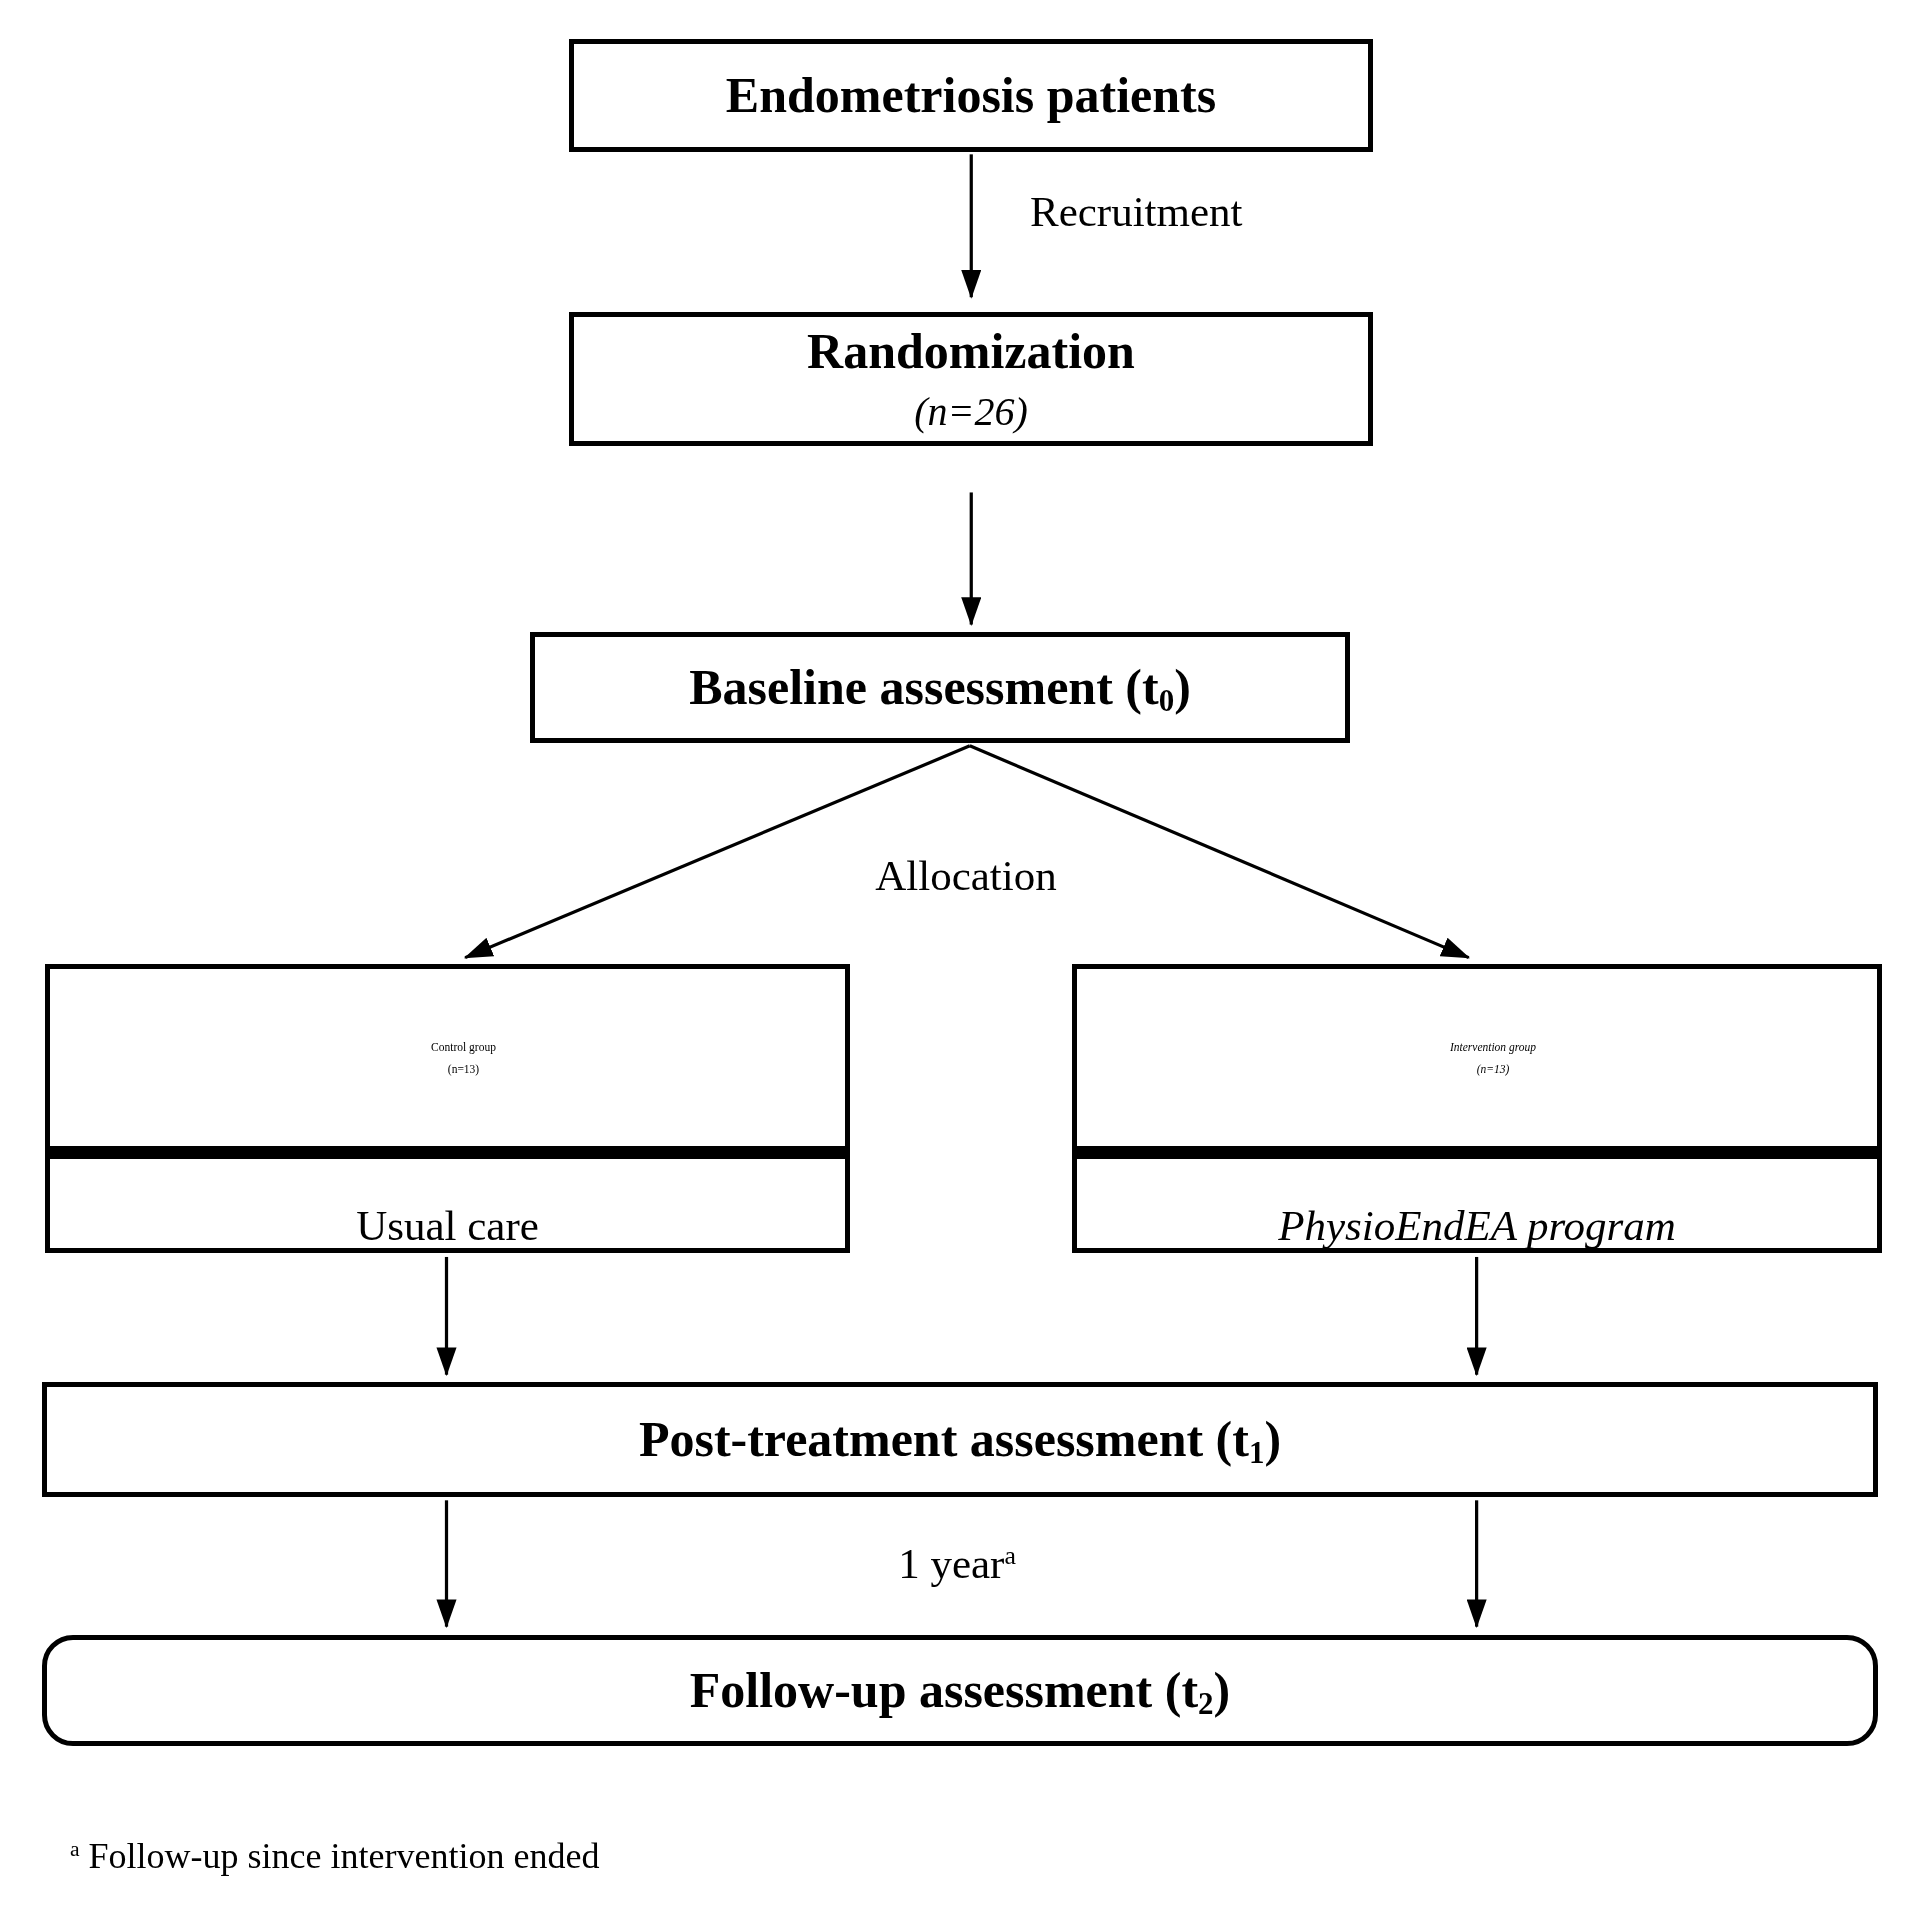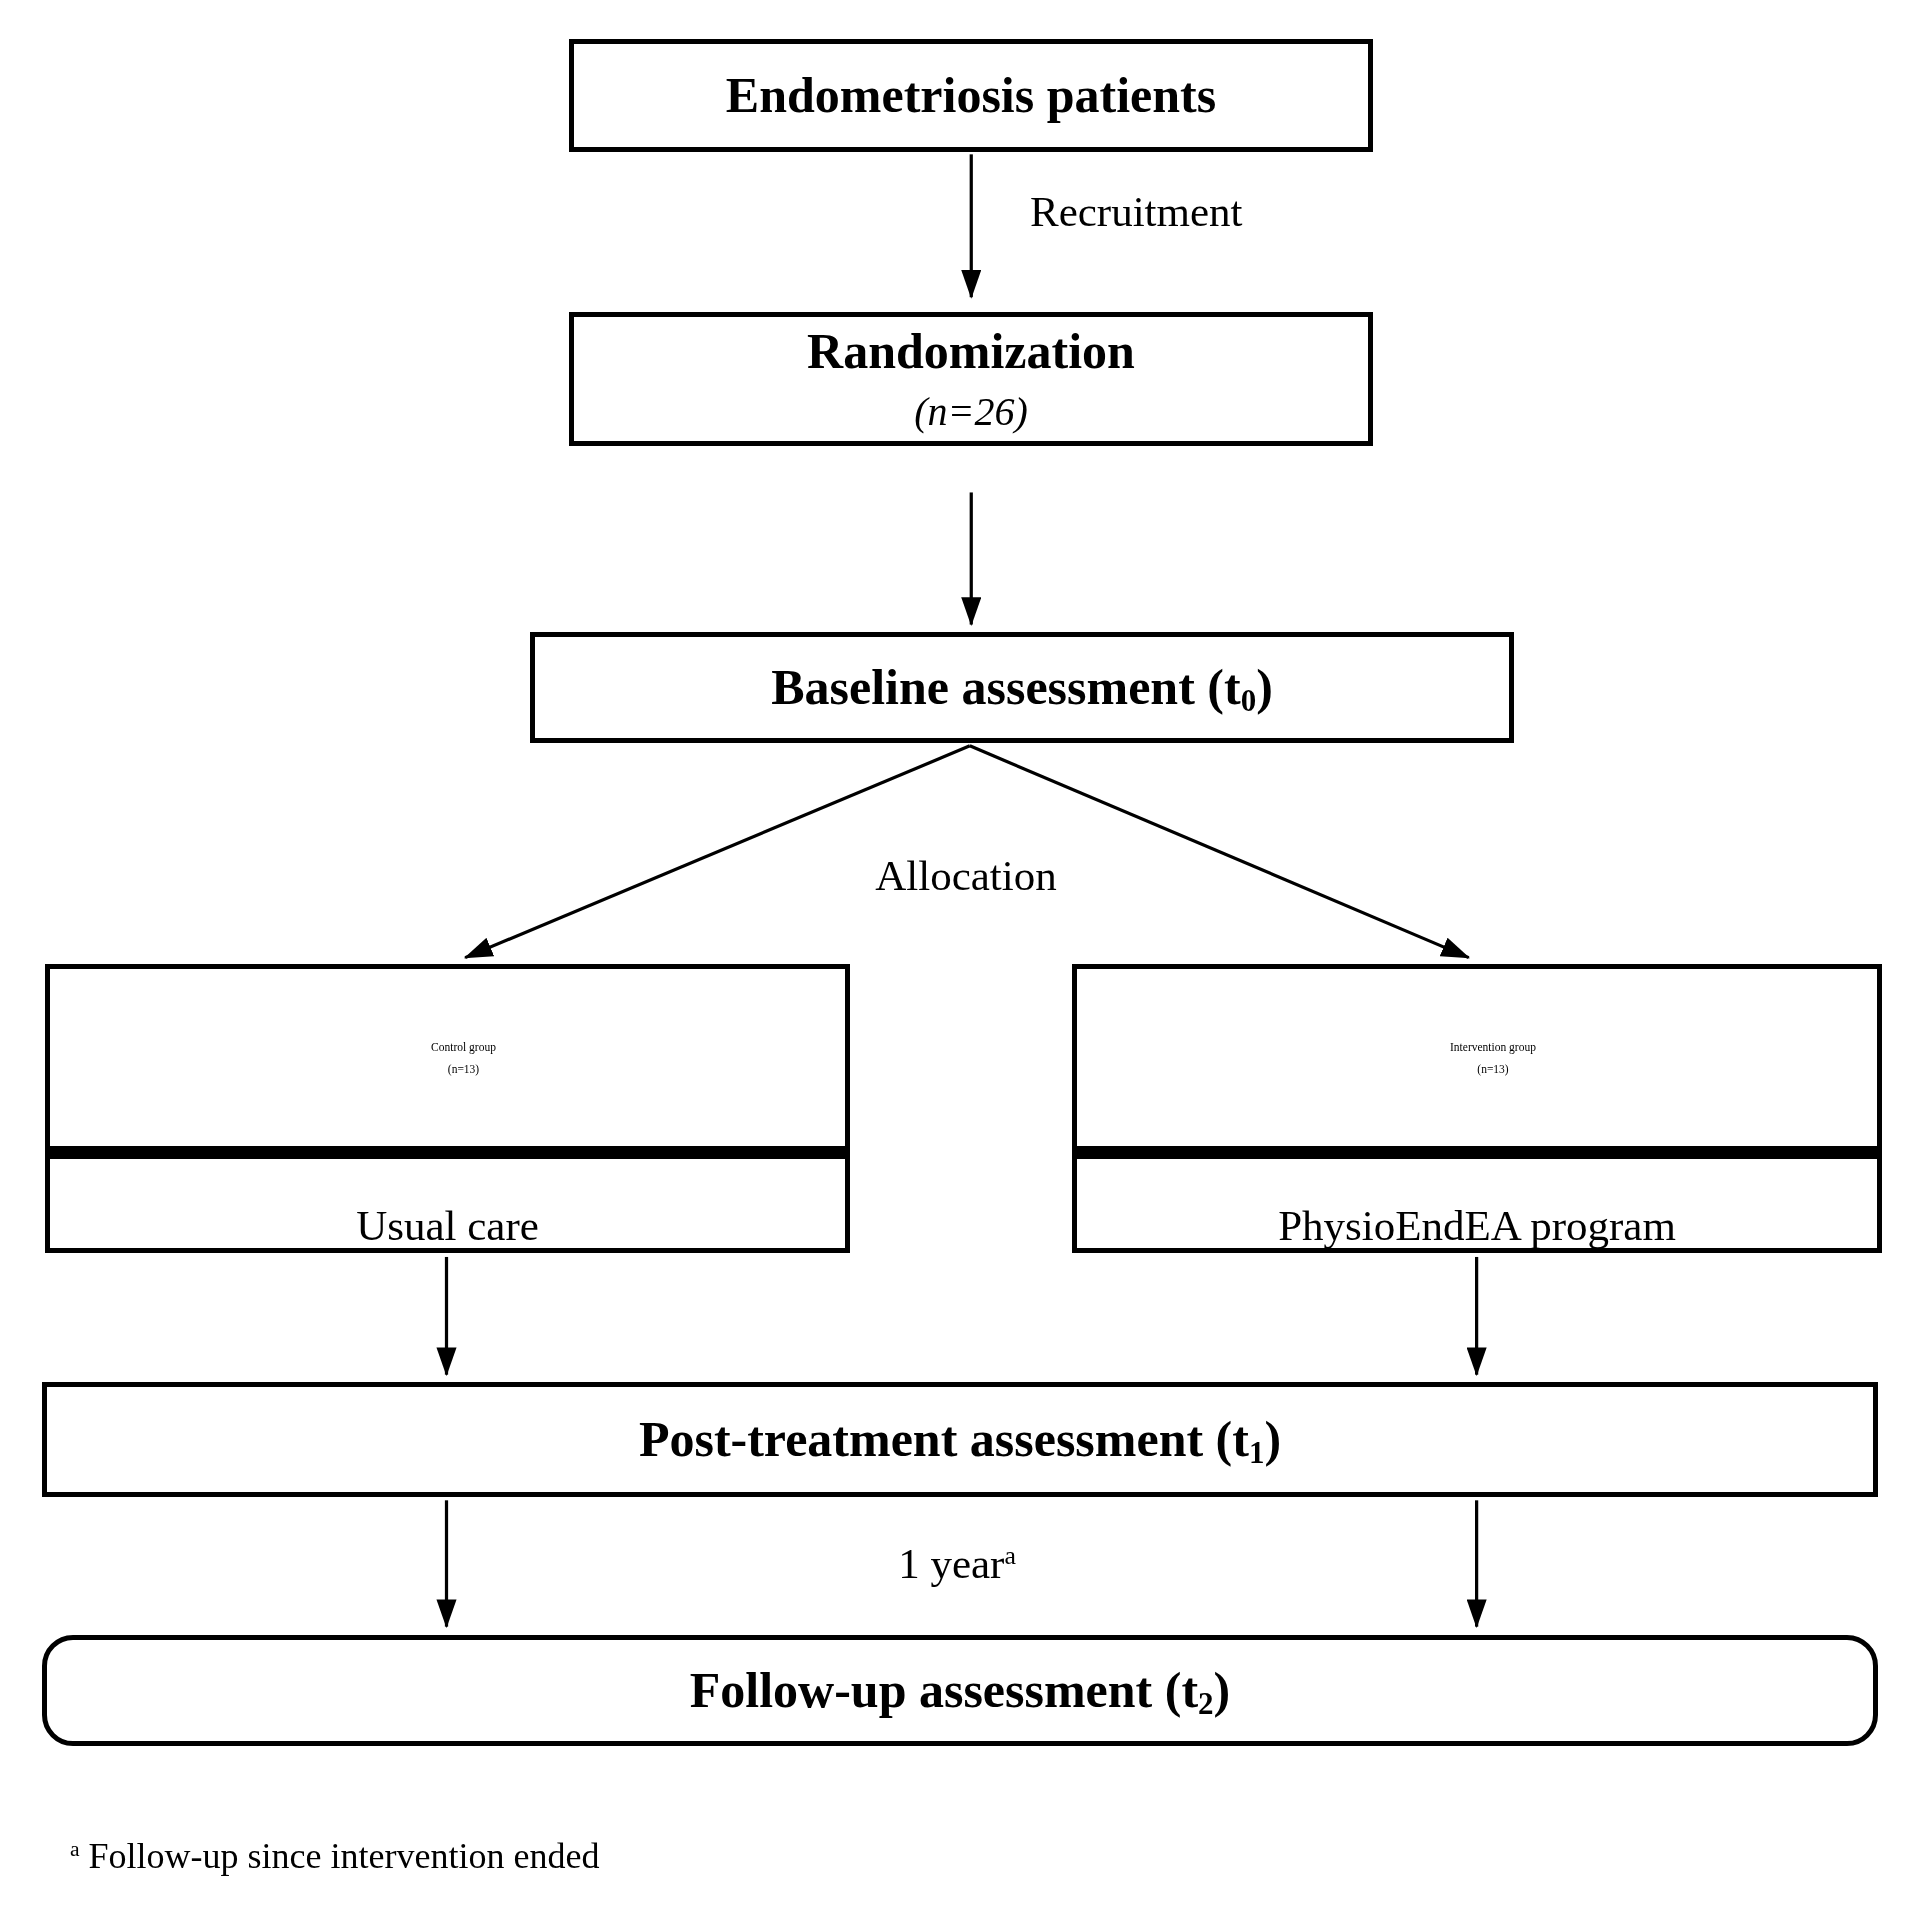--- a/index.html
+++ b/index.html
@@ -137,36 +137,36 @@
 
   <div class="box" style="left:569px; top:39px; width:804px; height:113px;">
     <span class="title">Endometriosis patients</span>
   </div>
 
   <div class="box" style="left:569px; top:312px; width:804px; height:134px;">
     <span class="title">Randomization</span>
     <span class="count">(n=26)</span>
   </div>
 
-  <div class="box" style="left:530px; top:632px; width:984px; height:111px;">
+  <div class="box" style="left:530px; top:632px; width:820px; height:111px;">
     <span class="title"><span>Baseline assessment (t</span><sub>0</sub><span>)</span></span>
   </div>
 
   <div class="group-box" style="left:45px; top:964px; width:805px; height:289px;">
     <div class="group-top">
       <span class="title">Control group</span>
       <span class="count">(n=13)</span>
     </div>
     <div class="group-divider"></div>
     <div class="group-bottom">
       <span class="treatment">Usual care</span>
     </div>
   </div>
 
-  <div class="group-box" style="left:1072px; top:964px; width:810px; height:289px;">
+  <div class="group-box" style="left:1072px; top:964px; width:810px; height:289px;font-style:italic;">
     <div class="group-top">
       <span class="title">Intervention group</span>
       <span class="count">(n=13)</span>
     </div>
     <div class="group-divider"></div>
     <div class="group-bottom">
       <span class="treatment">PhysioEndEA program</span>
     </div>
   </div>
 

